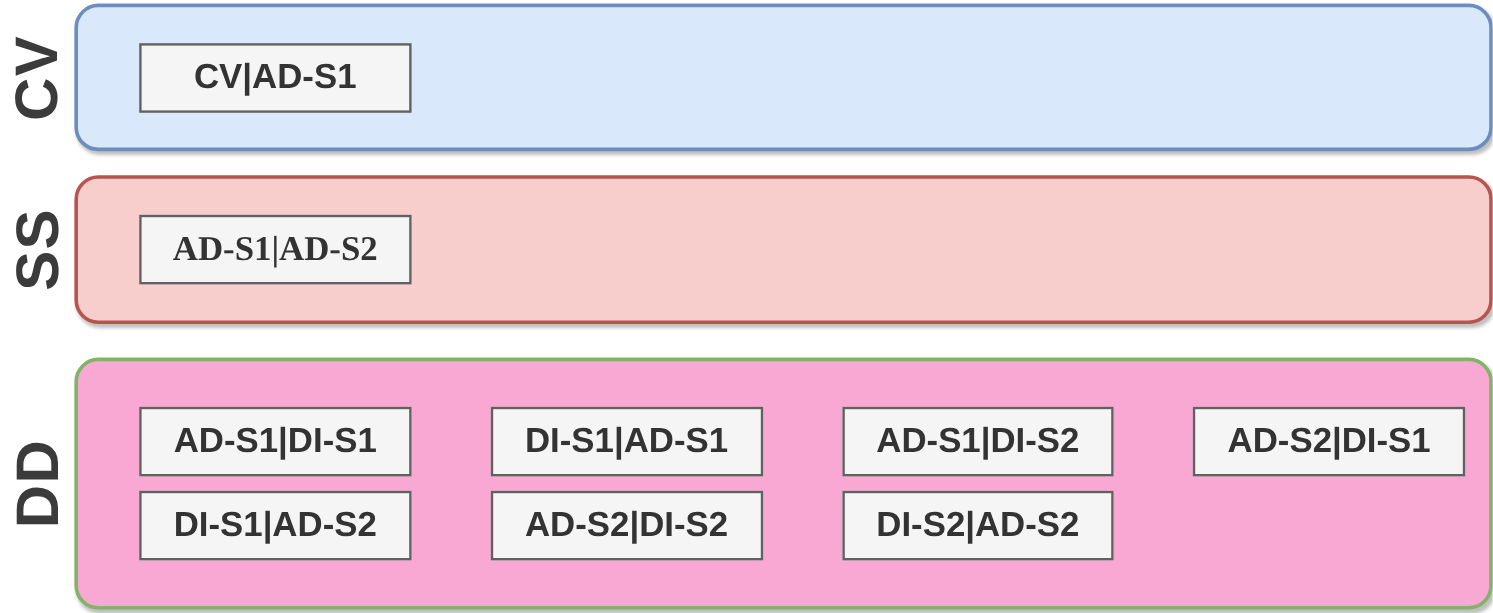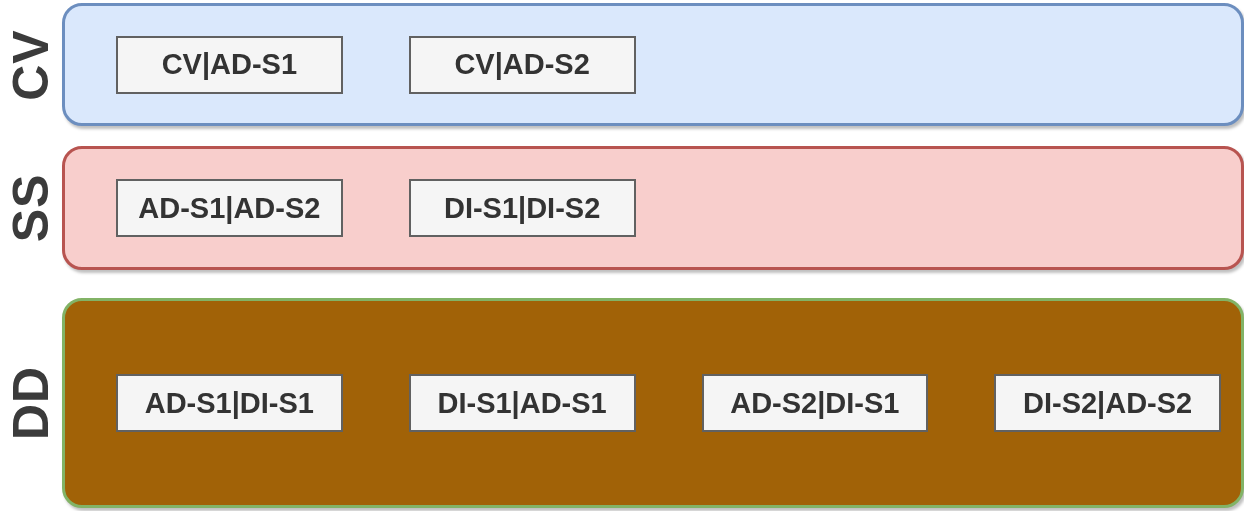--- a/index.html
+++ b/index.html
@@ -74,39 +74,40 @@
 <body>
 
 <div class="diagram">
 
   <section class="row row-cv">
     <div class="label-col">
       <span class="row-label">CV</span>
     </div>
     <div class="container" style="background-color: rgb(218, 232, 252); border-color: rgb(108, 142, 191);">
       <div class="box">CV|AD-S1</div>
-      <div class="box">CV|AD-S2</div>
     </div>
   </section>
 
   <section class="row row-ss">
     <div class="label-col">
       <span class="row-label">SS</span>
     </div>
-    <div class="container" style="background-color: rgb(248, 206, 204); border-color: rgb(184, 84, 80);">
+    <div class="container" style="background-color: rgb(248, 206, 204); border-color: rgb(184, 84, 80); font-family: Liberation Serif, serif;">
       <div class="box">AD-S1|AD-S2</div>
-      <div class="box">DI-S1|DI-S2</div>
     </div>
   </section>
 
   <section class="row row-dd">
     <div class="label-col">
       <span class="row-label">DD</span>
     </div>
-    <div class="container" style="background-color: #a16207; border-color: rgb(130, 179, 102);">
+    <div class="container" style="background-color: #f9a8d4; border-color: rgb(130, 179, 102);">
       <div class="box">AD-S1|DI-S1</div>
       <div class="box">DI-S1|AD-S1</div>
+      <div class="box">AD-S1|DI-S2</div>
       <div class="box">AD-S2|DI-S1</div>
+      <div class="box">DI-S1|AD-S2</div>
+      <div class="box">AD-S2|DI-S2</div>
       <div class="box">DI-S2|AD-S2</div>
     </div>
   </section>
 
 </div>
 
 </body></html>

